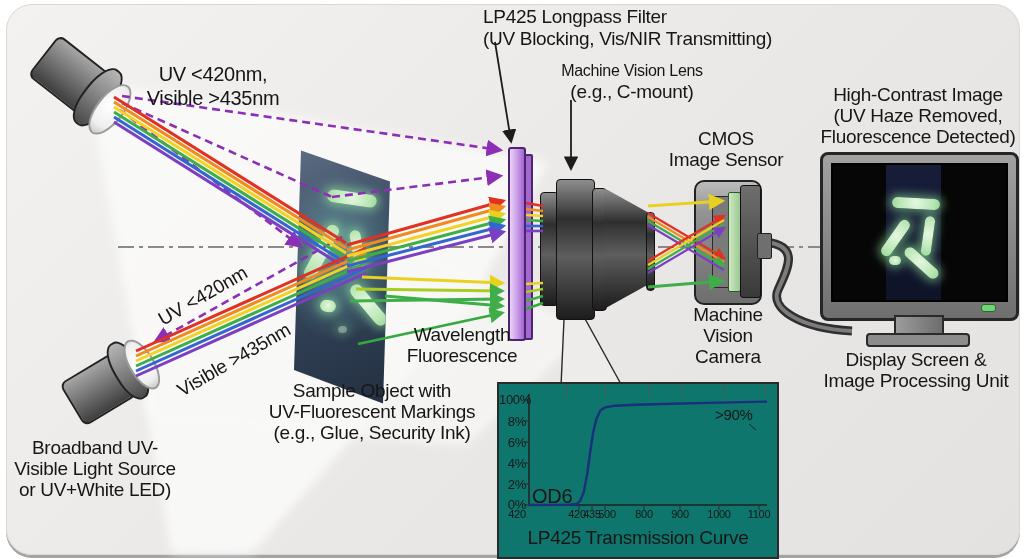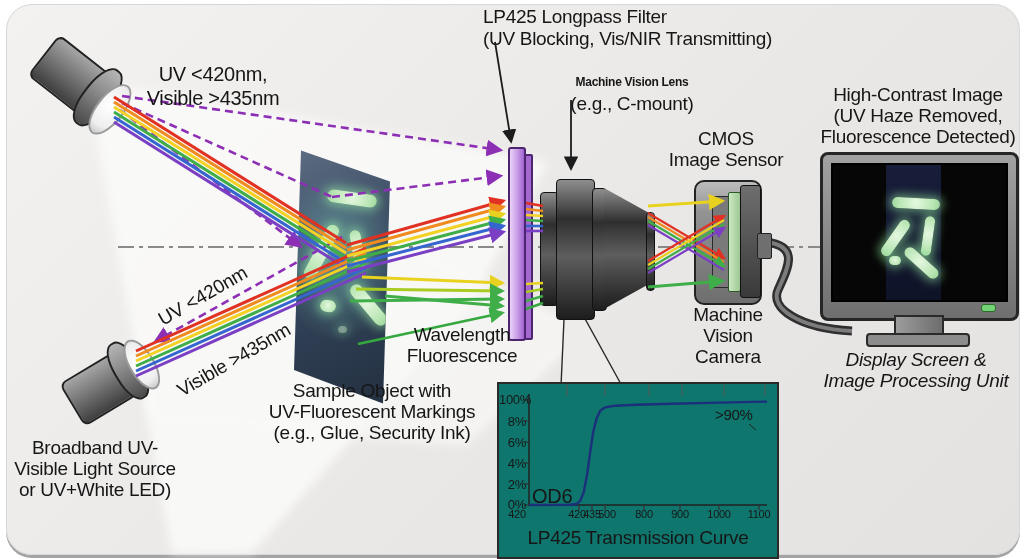--- a/index.html
+++ b/index.html
@@ -7,21 +7,21 @@
        font-family:"Liberation Sans", sans-serif;color:#161616;}
   #card{position:absolute;left:6px;top:4px;width:1012px;height:549px;border-radius:26px;
         background:linear-gradient(135deg,#f3f2f1 0%,#eae8e7 55%,#e4e2e1 100%);
         border:1px solid #d9d7d6;box-shadow:0 3px 0 rgba(90,90,90,.55);}
   .abs{position:absolute;}
   svg{position:absolute;left:0;top:0;overflow:visible;}
 
   
   .lbl{position:absolute;transform:translateX(-50%);text-align:center;
        font-size:19px;line-height:21px;white-space:nowrap;letter-spacing:-0.3px;}
-  .lbl .b{font-weight:bold;font-size:12px;margin-top:12px;}
+  .lbl .b{font-weight:normal;font-size:16px;}
   .lbl-left{position:absolute;text-align:left;font-size:19px;line-height:22px;
        white-space:nowrap;letter-spacing:-0.3px;margin-left:38px;}
   .rot{position:absolute;transform:translate(-50%,-50%) rotate(-30deg);
        font-size:19px;white-space:nowrap;letter-spacing:-0.2px;}
 
   
   .barrel{position:absolute;}
   .barrel .body{position:absolute;background:linear-gradient(180deg,#a5a5a5,#818181 35%,#3e3e3e);
        border:2px solid #222;border-radius:7px;}
   .barrel .ring{position:absolute;background:linear-gradient(180deg,#b5b5b5,#8d8d8d 40%,#4a4a4a);
@@ -328,21 +328,21 @@
   <div>Vision</div>
   <div>Camera</div>
 </div>
 
 <div class="lbl" style="left:918px;top:84px;">
   <div>High-Contrast Image</div>
   <div>(UV Haze Removed,</div>
   <div>Fluorescence Detected)</div>
 </div>
 
-<div class="lbl" style="left:916px;top:349px;font-style:italic;">
+<div class="lbl" style="left:916px;top:349px;">
   <div>Display Screen &amp;</div>
   <div>Image Processing Unit</div>
 </div>
 
 <div class="lbl" style="left:462px;top:324px;">
   <div>Wavelength</div>
   <div>Fluorescence</div>
 </div>
 
 <div class="lbl" style="left:372px;top:380px;">

